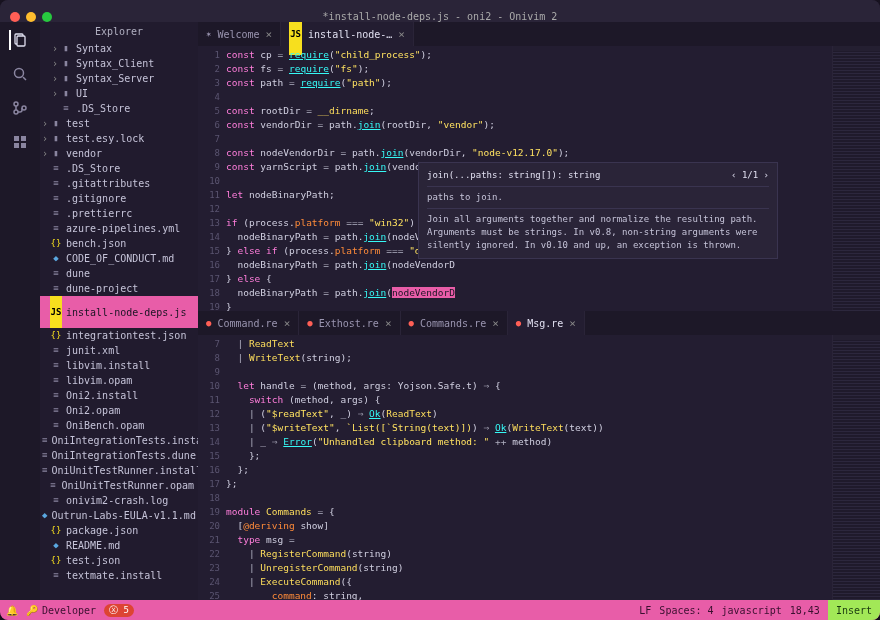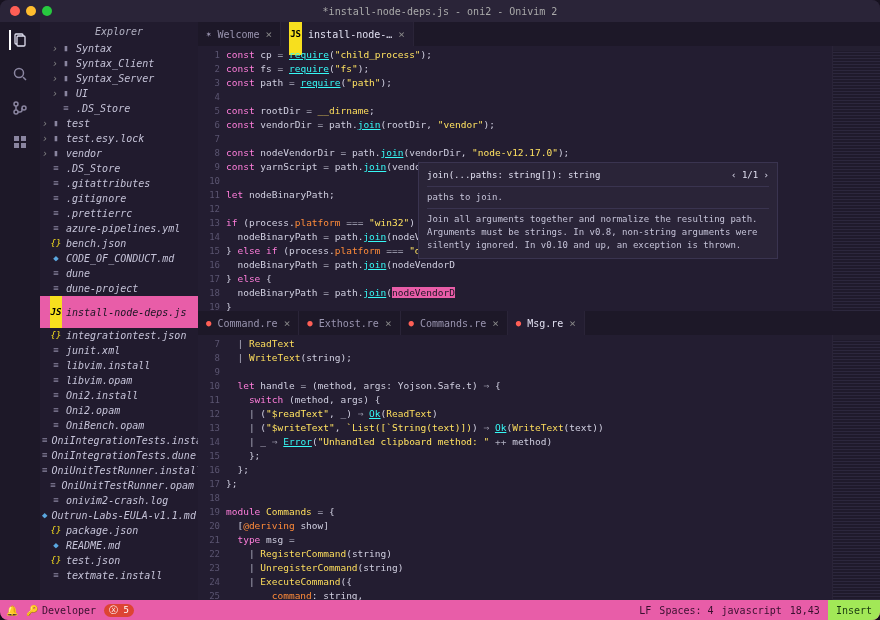--- a/index.html
+++ b/index.html
@@ -1,29 +1,29 @@
 <!DOCTYPE html>
 <html><head>
 <meta charset="utf-8">
 <style>
 * { margin: 0; padding: 0; box-sizing: border-box; }
 body { font-family: 'Menlo', 'Consolas', monospace; font-size: 10px; background: #1a1423; color: #d0cfe0; width: 880px; height: 620px; overflow: hidden; }
 .window { width: 880px; height: 620px; background: #201a2c; border-radius: 8px; overflow: hidden; display: flex; flex-direction: column; box-shadow: 0 10px 40px rgba(0,0,0,0.5); }
-.titlebar { height: 22px; background: #2a2438; display: flex; align-items: center; padding: 0 8px; font-size: 10px; color: #aaa; }
+.titlebar { height: 22px; background: #2a2438; display: flex; align-items: flex-end; padding: 0 8px; font-size: 10px; color: #aaa; }
 .traffic { display: flex; gap: 6px; position: absolute; left: 10px; }
 .tdot { width: 10px; height: 10px; border-radius: 50%; }
 .tdot.r { background: #ff5f56; }
 .tdot.y { background: #ffbd2e; }
 .tdot.g { background: #27c93f; }
 .title { margin: 0 auto; }
 .main { flex: 1; display: flex; overflow: hidden; }
 .activitybar { width: 40px; background: #1d1828; display: flex; flex-direction: column; align-items: center; padding-top: 8px; gap: 14px; }
 .activitybar .aicon { width: 20px; height: 20px; display: flex; align-items: center; justify-content: center; color: #8a85a0; cursor: pointer; }
 .activitybar .aicon.active { color: #e0dff0; border-left: 2px solid #fff; margin-left: -2px; }
-.sidebar { width: 158px; background: #211b2e; display: flex; flex-direction: column; overflow: hidden; font-style: italic; }
+.sidebar { width: 158px; background: #211b2e; display: flex; flex-direction: column; overflow: hidden; }
 .sidebar-title { text-align: center; padding: 4px 0; font-size: 10px; color: #b0afc0; }
 .filetree { flex: 1; overflow-y: auto; font-size: 10px; line-height: 15px; }
 .filetree::-webkit-scrollbar { width: 6px; }
 .filetree::-webkit-scrollbar-thumb { background: #3a3450; }
 .tree-item { display: flex; align-items: center; padding: 0 4px; white-space: nowrap; cursor: pointer; color: #c5c3d8; }
 .tree-item.selected { background: #e85da8; color: #1a1423; }
 .tree-item .chev { width: 8px; display: inline-block; color: #888; }
 .tree-item .ficon { width: 12px; height: 12px; margin-right: 4px; display: inline-flex; align-items: center; justify-content: center; font-size: 9px; }
 .indent0 { padding-left: 2px; }
 .indent1 { padding-left: 12px; }

